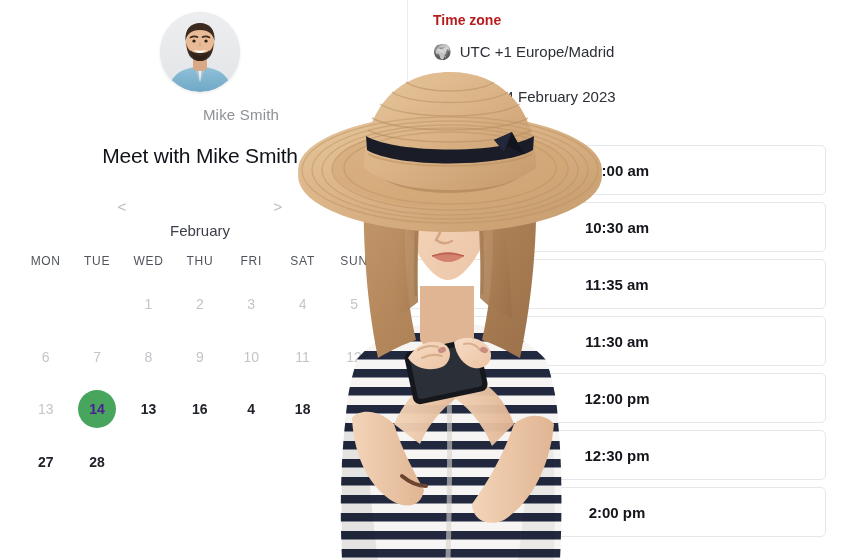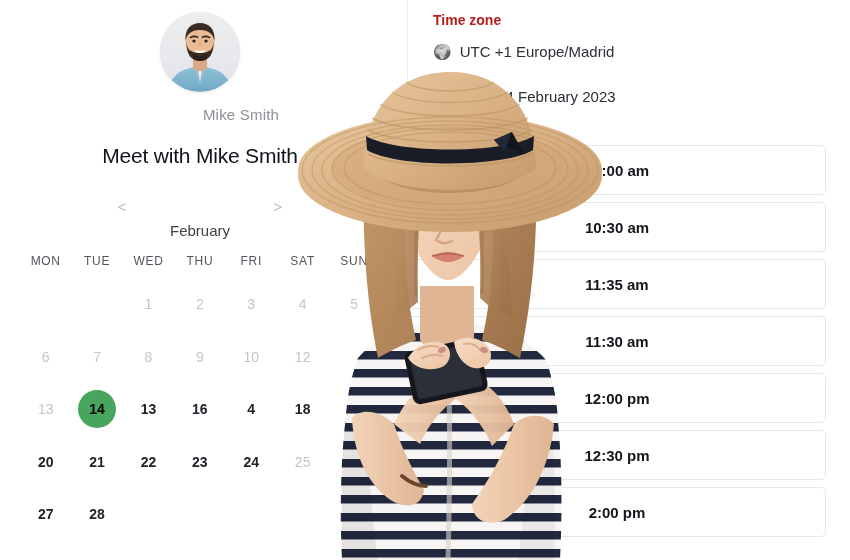--- a/index.html
+++ b/index.html
@@ -140,21 +140,21 @@
   .day .pill {
     width: 38px;
     height: 38px;
     border-radius: 50%;
     display: flex;
     align-items: center;
     justify-content: center;
   }
   .day.selected .pill {
     background: #47a55d;
-    color: #000000;
+    color: #4c1d95;
   }
 
   
   .right-panel {
     position: absolute;
     left: 408px;
     top: 0;
     width: 442px;
     height: 560px;
     background: #ffffff;
@@ -328,20 +328,23 @@
             <div class="day muted">
               <span class="pill">8</span>
             </div>
             <div class="day muted">
               <span class="pill">9</span>
             </div>
             <div class="day muted">
               <span class="pill">10</span>
             </div>
             <div class="day muted">
+              <span class="pill">11</span>
+            </div>
+            <div class="day muted">
               <span class="pill">12</span>
             </div>
           </div>
           <div class="cal-week">
             <div class="day muted">
               <span class="pill">13</span>
             </div>
             <div class="day selected">
               <span class="pill" style="background: rgb(71, 165, 93);">14</span>
             </div>
@@ -352,43 +355,20 @@
               <span class="pill">16</span>
             </div>
             <div class="day">
               <span class="pill">4</span>
             </div>
             <div class="day">
               <span class="pill">18</span>
             </div>
             <div class="day">
               <span class="pill">19</span>
-            </div>
-          </div>
-          <div class="cal-week">
-            <div class="day">
-              <span class="pill">20</span>
-            </div>
-            <div class="day">
-              <span class="pill">21</span>
-            </div>
-            <div class="day">
-              <span class="pill">22</span>
-            </div>
-            <div class="day">
-              <span class="pill">23</span>
-            </div>
-            <div class="day">
-              <span class="pill">24</span>
-            </div>
-            <div class="day muted">
-              <span class="pill">25</span>
-            </div>
-            <div class="day muted">
-              <span class="pill">26</span>
             </div>
           </div>
           <div class="cal-week">
             <div class="day">
               <span class="pill">27</span>
             </div>
             <div class="day">
               <span class="pill">28</span>
             </div>
             <div class="day empty">

